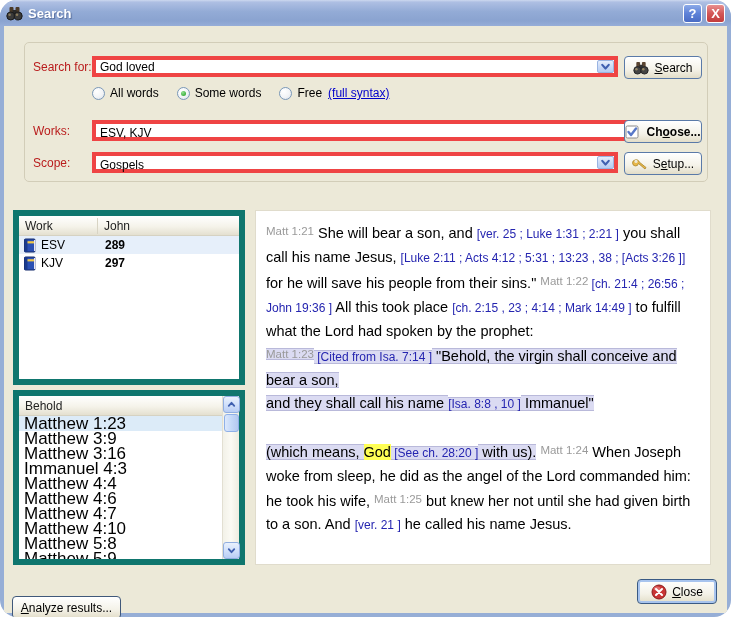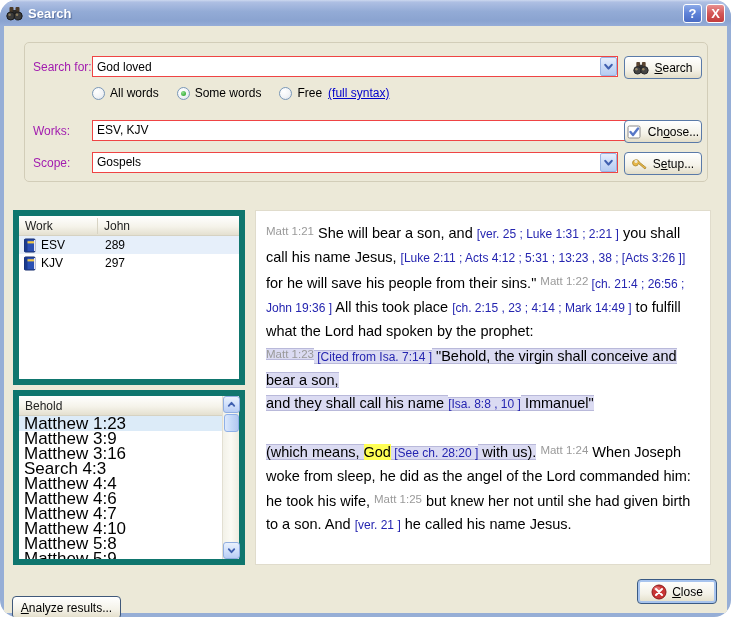--- a/index.html
+++ b/index.html
@@ -19,24 +19,24 @@
     color:#fff; font-weight:bold; font-size:13px; line-height:17px; text-align:center; cursor:default; }
   .capbtn.help  { background:linear-gradient(180deg,#8caae8 0%,#5e82d8 50%,#4a6cc4 100%); }
   .capbtn.close { background:linear-gradient(180deg,#e89090 0%,#d35757 50%,#c23c3c 100%); }
 
   
   .client { position:absolute; top:26px; left:4px; right:4px; bottom:4px; background:#ece9d8; }
 
   .groupbox { position:absolute; left:20px; top:16px; width:684px; height:140px;
     border:1px solid #d2cdb8; border-radius:5px; }
 
-  .lbl { position:absolute; color:#a21caf; font-size:12px; }
-
-  
-  .combo { position:absolute; height:21px; background:#fff; border:1px solid #ef4444; display:flex; }
+  .lbl { position:absolute; color:#b91c1c; font-size:12px; }
+
+  
+  .combo { position:absolute; height:21px; background:#fff; border:4px solid #ef4444; display:flex; }
   .combo-text { flex:1; border:0; outline:0; font:12px "Liberation Sans",sans-serif; padding:2px 4px; background:#fff; }
   .combo-arrow { width:17px; height:100%; border:1px solid #9ab4e2; border-radius:2px;
     background:linear-gradient(180deg,#e6eefc 0%,#cbdbf7 50%,#b6ccf2 100%);
     display:flex; align-items:center; justify-content:center; }
 
   
   .xpbtn { position:absolute; border:1px solid #5a7aa8; border-radius:4px;
     background:linear-gradient(180deg,#ffffff 0%,#f4f2e8 60%,#e2ddc8 100%);
     font-size:12px; color:#000; display:flex; align-items:center; justify-content:center; gap:5px;
     box-shadow:inset 0 1px 0 #fff; cursor:default; }
@@ -56,21 +56,21 @@
   
   .panel { position:absolute; background:#fff; border:6px solid #0f766e; }
   .panel-hdr { height:20px; background:linear-gradient(180deg,#ffffff 0%,#f5f3ea 55%,#e4e0d0 100%);
     border-bottom:1px solid #d6d2c2; display:flex; align-items:center; font-size:12px; color:#222; }
   .hdr-cell { padding:0 6px; height:100%; display:flex; align-items:center; }
   .hdr-sep { width:1px; height:16px; background:#d8d4c4; }
   .hits-row { height:18px; display:flex; align-items:center; font-size:12px; }
   .hits-row.sel { background:#e6effa; }
   .hits-row .wicon { width:14px; height:15px; margin:0 4px 0 4px; flex:0 0 auto; }
   .hits-row .wname { width:56px; }
-  .hits-row .whits { padding-left:8px; }
+  .hits-row .whits { padding-left:8px;font-weight:bold; }
 
   .results-items { position:absolute; top:20px; left:0; right:17px; bottom:0; overflow:hidden; }
   .result-item { height:15px; line-height:15px; padding-left:5px; font-size:17px; white-space:nowrap; }
   .result-item.sel { background:#dcebf8; }
 
   
   .vscroll { position:absolute; top:0; right:0; width:17px; bottom:0; background:
       linear-gradient(90deg,#f2f1e8 0%,#fbfaf4 50%,#eeece0 100%); border-left:1px solid #e2dfd2; }
   .sbtn { position:absolute; left:0; width:17px; height:17px; border:1px solid #91aee0; border-radius:3px;
     background:linear-gradient(180deg,#e9f1fd 0%,#cfdffa 55%,#b9cdf4 100%);
@@ -162,21 +162,21 @@
 
     <span class="lbl" style="left:29px; top:98px;">Works:</span>
     <div class="combo" style="left:88px; top:94px; width:606px;">
       <span class="combo-text">ESV, KJV</span>
       <div class="combo-arrow">
         <svg width="13" height="13" viewBox="0 0 16 16">
             <path class="chev" d="M4 6 L8 10.5 L12 6"></path>
           </svg>
       </div>
     </div>
-    <button class="xpbtn" style="left:620px; top:94px; width:78px; height:23px;">
+    <button class="xpbtn" style="left:620px; top:94px; width:78px; height:23px;font-weight:bold;">
       <svg class="bicon" viewBox="0 0 16 14">
         <rect x="1" y="1" width="12" height="12" rx="1.5" fill="#fff" stroke="#8a8a8a"></rect>
         <path d="M3.5 7 L6 10 L11 3.5" stroke="#5878c8" stroke-width="2.4" fill="none" stroke-linecap="round" stroke-linejoin="round"></path>
       </svg>
       <span>Ch<u>o</u>ose...</span>
     </button>
 
     <span class="lbl" style="left:29px; top:130px;">Scope:</span>
     <div class="combo" style="left:88px; top:126px; width:526px;">
       <span class="combo-text">Gospels</span>
@@ -225,21 +225,21 @@
     </div>
 
     <div class="panel" style="left:9px; top:364px; width:232px; height:175px;">
       <div class="panel-hdr" style="margin-right:17px;">
         <div class="hdr-cell">Behold</div>
       </div>
       <div class="results-items" id="results-items">
           <div class="result-item sel">Matthew 1:23</div>
           <div class="result-item">Matthew 3:9</div>
           <div class="result-item">Matthew 3:16</div>
-          <div class="result-item">Search 4:3</div>
+          <div class="result-item">Immanuel 4:3</div>
           <div class="result-item">Matthew 4:4</div>
           <div class="result-item">Matthew 4:6</div>
           <div class="result-item">Matthew 4:7</div>
           <div class="result-item">Matthew 4:10</div>
           <div class="result-item">Matthew 5:8</div>
           <div class="result-item">Matthew 5:9</div>
           <div class="result-item">Matthew 5:34</div>
         </div>
       <div class="vscroll">
         <div class="sbtn up">

